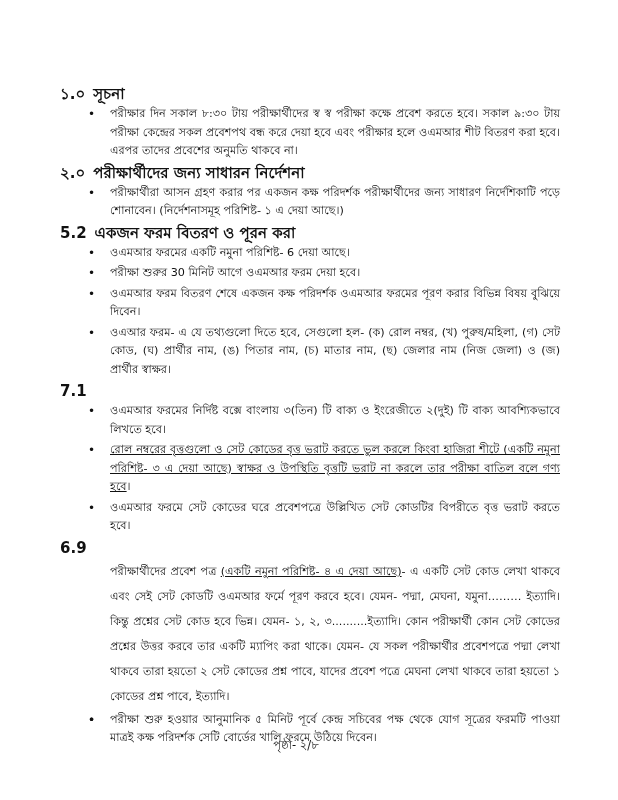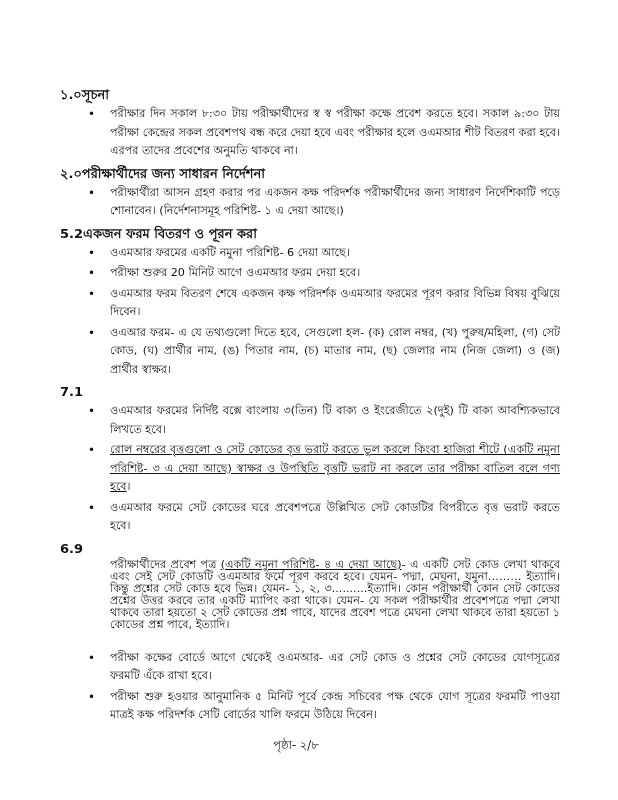--- a/index.html
+++ b/index.html
@@ -9,36 +9,36 @@
     color: #111111;
   }
   .page {
     position: absolute; left: 0; top: 0; width: 618px; height: 800px;
   }
   .content {
     position: absolute; left: 60px; top: 86px; width: 500px;
   }
   .section { margin: 0 0 4px 0; }
   .heading {
-    font-size: 13px; font-weight: bold; line-height: 17px;
+    font-size: 15px; font-weight: bold; line-height: 17px;
     margin: 0 0 2px 0;
-    display: flex; gap: 0;
+    display: flex; gap: 8px;
   }
   .heading .num { white-space: nowrap; }
   ul.items { list-style: none; margin: 0; padding: 0 0 0 26px; }
   ul.items li {
     position: relative; font-size: 11.2px; line-height: 18.5px;
     text-align: justify; padding-left: 24px; margin-bottom: 2px;
   }
   ul.items li .bullet {
     position: absolute; left: 2px; top: 0; font-size: 12px;
   }
   .para {
-    font-size: 11.2px; line-height: 12px; text-align: justify;
-    padding-left: 50px; margin-bottom: 18px;
+    font-size: 11.2px; line-height: 25px; text-align: justify;
+    padding-left: 50px; margin-bottom: 2px;
   }
   .u { text-decoration: underline; }
   .footer {
     position: absolute; top: 737px; left: 0; width: 592px; text-align: center;
     font-size: 11.5px;
   }
 </style>
 </head>
 <body>
 
@@ -62,40 +62,40 @@
           <li><span class="bullet">•</span><span>পরীক্ষার্থীরা আসন গ্রহণ করার পর একজন কক্ষ পরিদর্শক পরীক্ষার্থীদের জন্য সাধারণ নির্দেশিকাটি পড়ে শোনাবেন। (নির্দেশনাসমূহ পরিশিষ্ট- ১ এ দেয়া আছে।)</span></li>
         </ul>
       </div>
       <div class="section">
         <div class="heading">
           <span class="num">5.2</span>
           <span>একজন ফরম বিতরণ ও পূরন করা</span>
         </div>
         <ul class="items">
           <li><span class="bullet">•</span><span>ওএমআর ফরমের একটি নমুনা পরিশিষ্ট- 6 দেয়া আছে।</span></li>
-          <li><span class="bullet">•</span><span>পরীক্ষা শুরুর 20 মিনিট আগে ওএমআর ফরম দেয়া হবে।</span></li>
+          <li><span class="bullet">•</span><span>পরীক্ষা শুরুর 30 মিনিট আগে ওএমআর ফরম দেয়া হবে।</span></li>
           <li><span class="bullet">•</span><span>ওএমআর ফরম বিতরণ শেষে একজন কক্ষ পরিদর্শক ওএমআর ফরমের পূরণ করার বিভিন্ন বিষয় বুঝিয়ে দিবেন।</span></li>
           <li><span class="bullet">•</span><span>ওএআর ফরম- এ যে তথ্যগুলো দিতে হবে, সেগুলো হল- (ক) রোল নম্বর, (খ) পুরুষ/মহিলা, (গ) সেট কোড, (ঘ) প্রার্থীর নাম, (ঙ) পিতার নাম, (চ) মাতার নাম, (ছ) জেলার নাম (নিজ জেলা) ও (জ) প্রার্থীর স্বাক্ষর।</span></li>
         </ul>
       </div>
       <div class="section">
         <div class="heading">
           <span class="num">7.1</span>
         </div>
         <ul class="items">
           <li><span class="bullet">•</span><span>ওএমআর ফরমের নির্দিষ্ট বক্সে বাংলায় ৩(তিন) টি বাক্য ও ইংরেজীতে ২(দুই) টি বাক্য আবশ্যিকভাবে লিখতে হবে।</span></li>
           <li><span class="bullet">•</span><span class="u">রোল নম্বরের বৃত্তগুলো ও সেট কোডের বৃত্ত ভরাট করতে ভুল করলে কিংবা হাজিরা শীটে (একটি নমুনা পরিশিষ্ট- ৩ এ দেয়া আছে) স্বাক্ষর ও উপস্থিতি বৃত্তটি ভরাট না করলে তার পরীক্ষা বাতিল বলে গণ্য হবে</span><span>।</span></li>
           <li><span class="bullet">•</span><span>ওএমআর ফরমে সেট কোডের ঘরে প্রবেশপত্রে উল্লিখিত সেট কোডটির বিপরীতে বৃত্ত ভরাট করতে হবে।</span></li>
         </ul>
       </div>
       <div class="section">
         <div class="heading">
           <span class="num">6.9</span>
         </div>
         <div class="para"><span>পরীক্ষার্থীদের প্রবেশ পত্র </span><span class="u">(একটি নমুনা পরিশিষ্ট- ৪ এ দেয়া আছে)</span><span>- এ একটি সেট কোড লেখা থাকবে এবং সেই সেট কোডটি ওএমআর ফর্মে পূরণ করবে হবে। যেমন- পদ্মা, মেঘনা, যমুনা……… ইত্যাদি। কিন্তু প্রশ্নের সেট কোড হবে ভিন্ন। যেমন- ১, ২, ৩..........ইত্যাদি। কোন পরীক্ষার্থী কোন সেট কোডের প্রশ্নের উত্তর করবে তার একটি ম্যাপিং করা থাকে। যেমন- যে সকল পরীক্ষার্থীর প্রবেশপত্রে পদ্মা লেখা থাকবে তারা হয়তো ২ সেট কোডের প্রশ্ন পাবে, যাদের প্রবেশ পত্রে মেঘনা লেখা থাকবে তারা হয়তো ১ কোডের প্রশ্ন পাবে, ইত্যাদি।</span></div>
         <ul class="items">
-          <li><span class="bullet">•</span><span>পরীক্ষা কক্ষের বোর্ডে আগে থেকেই ওএমআর- এর সেট কোড ও প্রশ্নের সেট কোডের যোগসূত্রের ফরমটি এঁকে রাখা হবে।</span></li>
+          <li><span class="bullet">•</span></li>
           <li><span class="bullet">•</span><span>পরীক্ষা শুরু হওয়ার আনুমানিক ৫ মিনিট পূর্বে কেন্দ্র সচিবের পক্ষ থেকে যোগ সূত্রের ফরমটি পাওয়া মাত্রই কক্ষ পরিদর্শক সেটি বোর্ডের খালি ফরমে উঠিয়ে দিবেন।</span></li>
         </ul>
       </div>
     </div>
   <div class="footer">পৃষ্ঠা- ২/৮</div>
 </div>
 
 </body></html>

